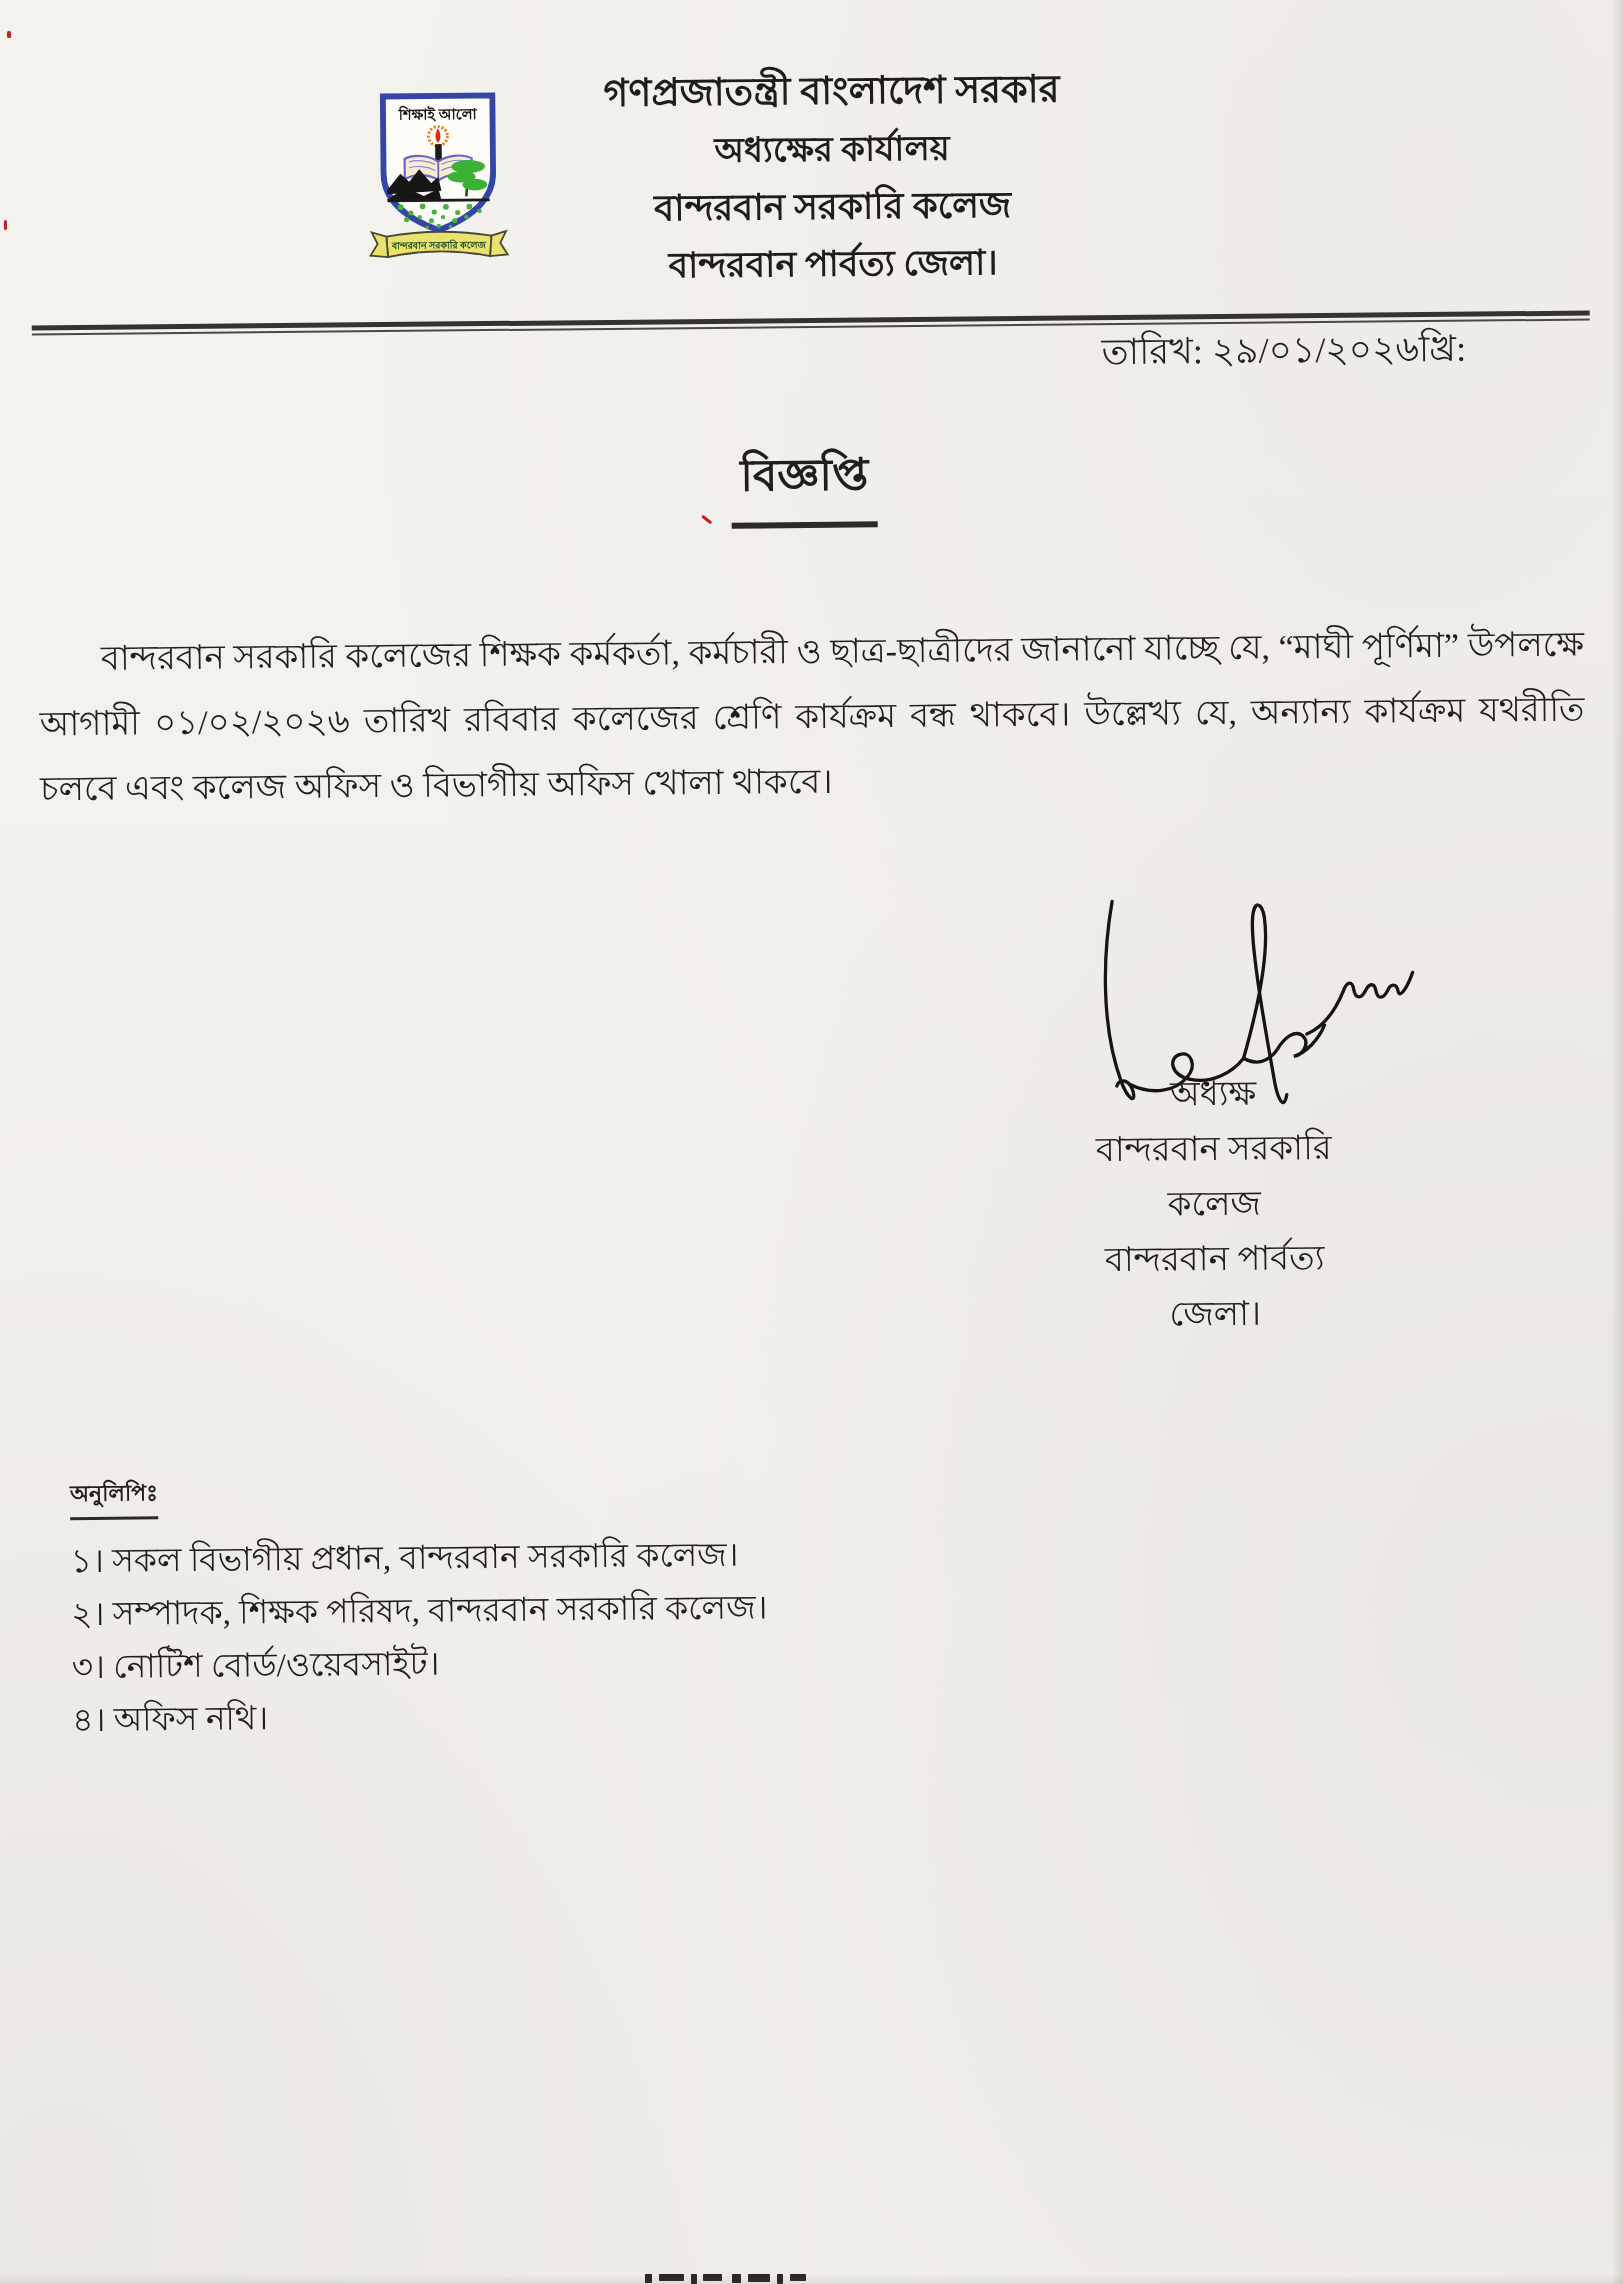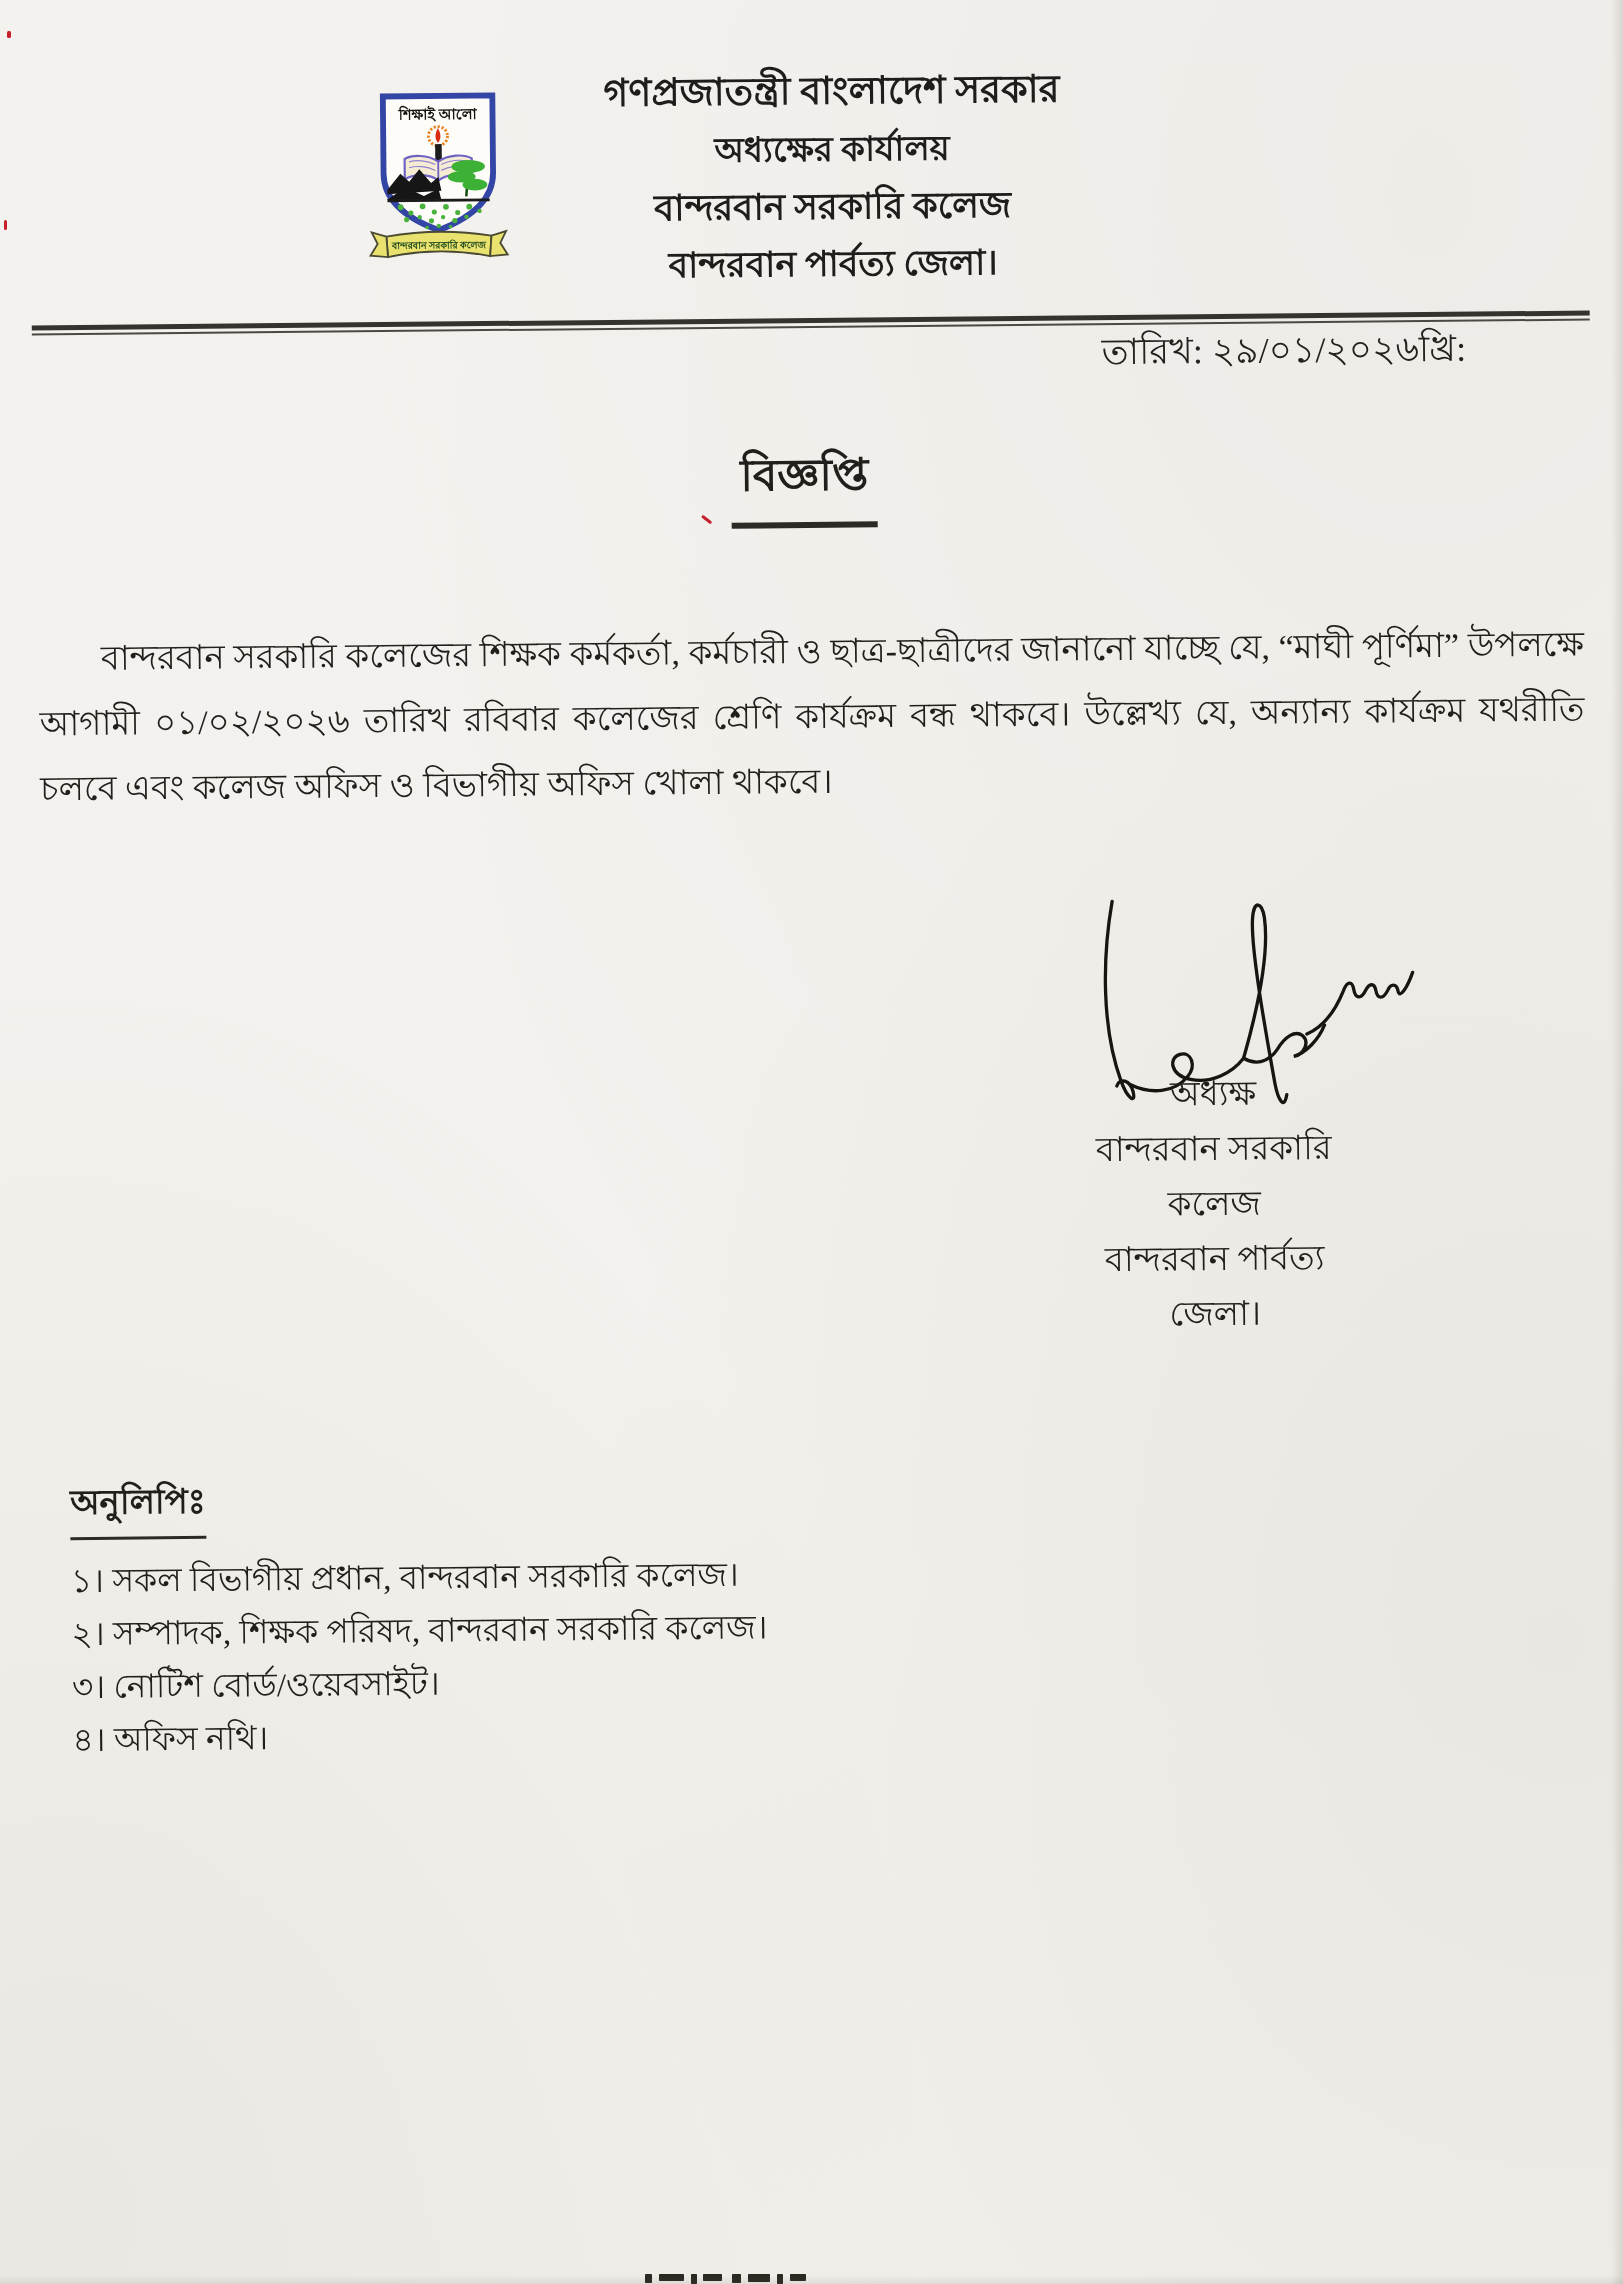--- a/index.html
+++ b/index.html
@@ -72,21 +72,21 @@
   }
   
   .sig-scrawl { position: absolute; left: 1085px; top: 894px; width: 329px; height: 240px; }
   .sig-block {
     position: absolute; left: 1063px; top: 1070px; width: 296px;
     text-align: center; font-size: 34px; line-height: 55px; color: #201f1b;
   }
   
   .copies { position: absolute; left: 64px; top: 1469px; width: 1035px; color: #201f1b; }
   .copies-heading {
-    display: inline-block; font-size: 34px; font-weight: 700;
+    display: inline-block; font-size: 22px; font-weight: 700;
     border-bottom: 3.7px solid #2b2a25; padding-bottom: 3.7px;
   }
   .copies-list { margin-top: 15px; font-size: 33px; line-height: 53px; }
   
   .speck { position: absolute; background: #c41f2a; border-radius: 1.5px; }
   .speck-a { left: 7.4px; top: 31px; width: 3.7px; height: 6.7px; }
   .speck-b { left: 3.7px; top: 220px; width: 3.7px; height: 9.6px; }
   .speck-c { left: 704px; top: 517px; width: 12px; height: 3px; transform: rotate(38deg); }
   .bottom-frag { position: absolute; left: 645px; top: 2274px; height: 10.3px; }
   .bottom-frag span {

